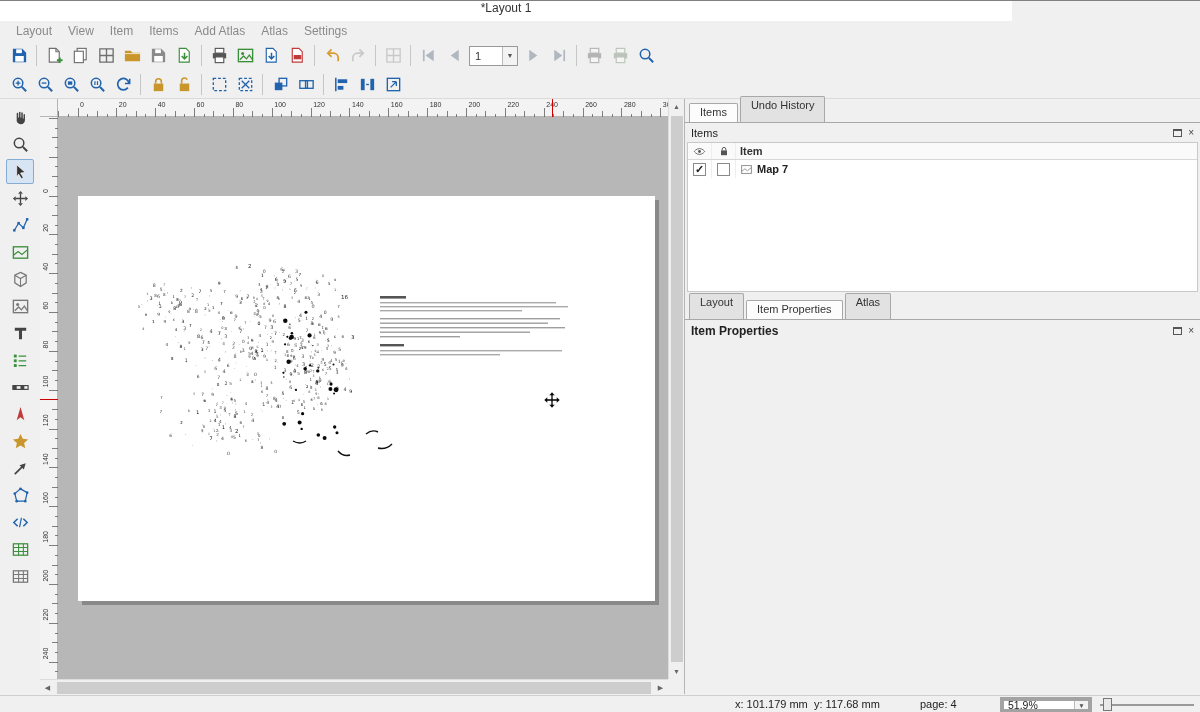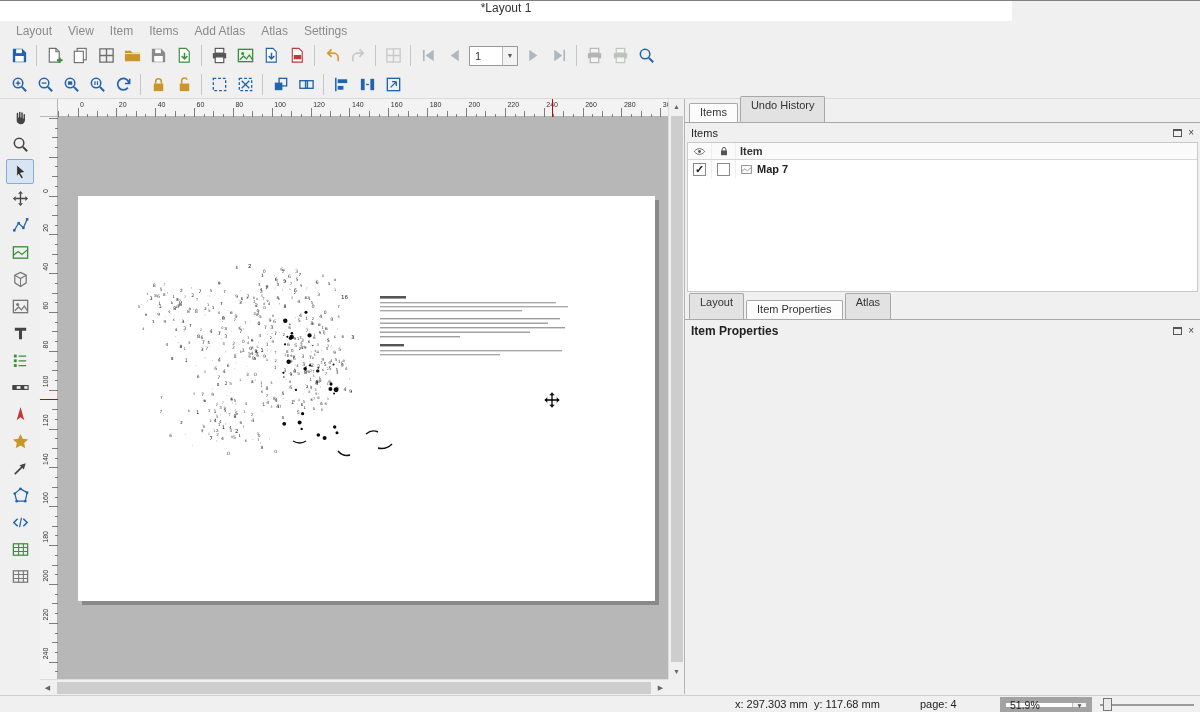--- a/index.html
+++ b/index.html
@@ -67,21 +67,21 @@
   .cell-icon { width:24px; display:flex; align-items:center; justify-content:center; border-right:1px solid #eee; height:100%; }
   .cell-main { flex:1; display:flex; align-items:center; padding-left:4px; gap:4px; height:100%; }
   .cb { width:13px; height:13px; border:1px solid #8a8a8a; background:#fff; display:flex; align-items:center; justify-content:center; font-size:11px; color:#222; }
   .props-body { height:8px; }
 
   
   .statusbar { position:absolute; left:0; top:694px; width:1200px; height:18px; background:#f0f0f0; border-top:1px solid #cfcfcf; font-size:11px; color:#222; }
   .sb-x { position:absolute; left:735px; top:2px; }
   .sb-y { position:absolute; left:814px; top:2px; }
   .sb-page { position:absolute; left:920px; top:2px; }
-  .zoom-combo { position:absolute; left:1000px; top:1px; width:92px; height:16px; background:#fff; border:6px solid #a3a3a3; display:flex; align-items:center; }
+  .zoom-combo { position:absolute; left:1000px; top:1px; width:92px; height:16px; background:#fff; border:4px solid #a3a3a3; display:flex; align-items:center; }
   .zoom-combo span { font-size:10.5px; padding-left:4px; flex:1; }
   .zc-arrow { width:14px; height:100%; border-left:1px solid #bbb; font-size:6.5px; color:#555; display:flex; align-items:center; justify-content:center; background:#f3f3f3; }
   .zoom-slider { position:absolute; left:1100px; top:0; width:94px; height:18px; }
   .zs-track { position:absolute; left:0; right:0; top:8px; height:2px; background:#9a9a9a; }
   .zs-handle { position:absolute; left:3px; top:2px; width:9px; height:13px; background:#e9e9e9; border:1px solid #777; }
 </style>
 </head>
 <body>
 
 <svg width="0" height="0" style="position:absolute" aria-hidden="true">
@@ -1410,21 +1410,21 @@
       <span class="panel-title bold">Item Properties</span>
       <div class="panel-btns">
         <div class="mini-float"></div>
         <div class="mini-close">×</div>
       </div>
     </div>
     <div class="props-body"></div>
   </div>
 
   <div class="statusbar">
-    <span class="sb-x">x: 297.303 mm</span>
+    <span class="sb-x">x: 101.179 mm</span>
     <span class="sb-y">y: 117.68 mm</span>
     <span class="sb-page">page: 4</span>
     <div class="zoom-combo">
       <span>51.9%</span>
       <div class="zc-arrow">▼</div>
     </div>
     <div class="zoom-slider">
       <div class="zs-track"></div>
       <div class="zs-handle"></div>
     </div>

